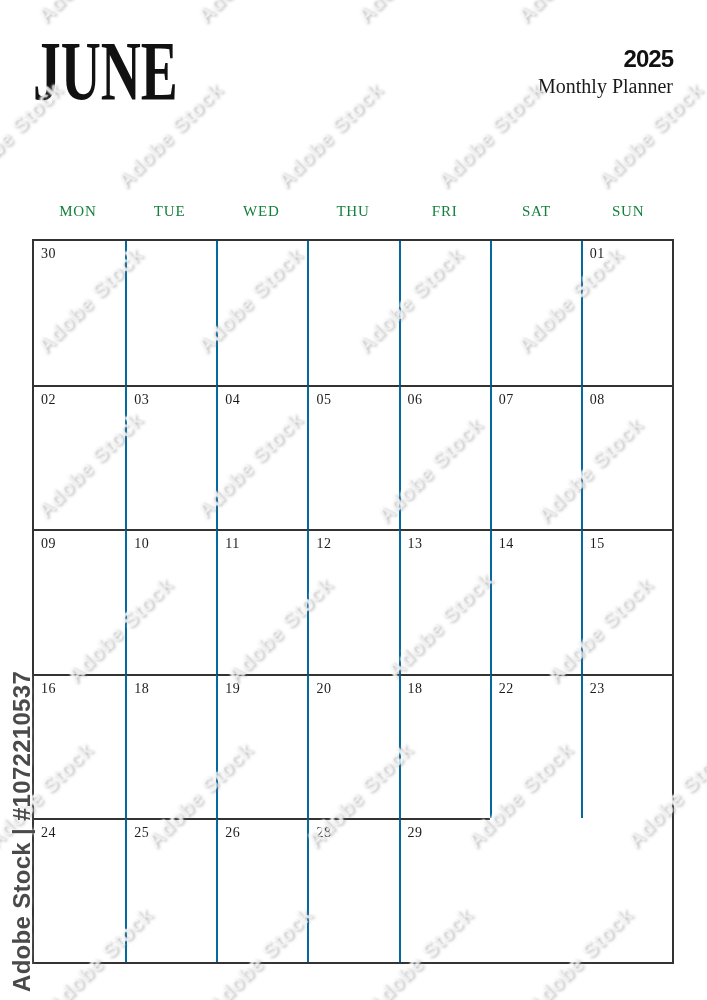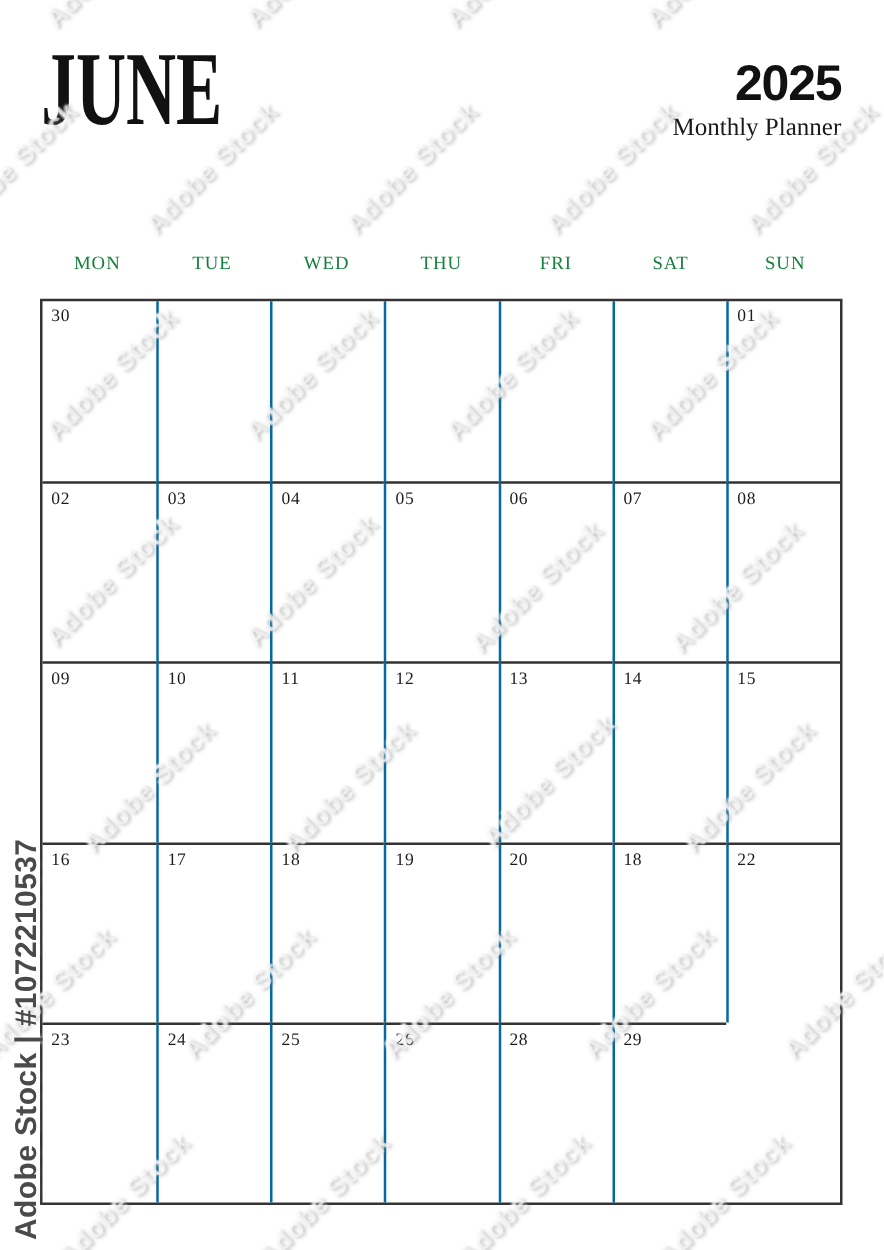--- a/index.html
+++ b/index.html
@@ -25,21 +25,21 @@
     transform-origin:left top;
     white-space:nowrap;
   }
   .header-right{
     position:absolute;right:34px;top:47px;
     text-align:right;
   }
   .year-label{
     font-family:"Liberation Sans", sans-serif;
     font-weight:700;
-    font-size:40px;line-height:1;
+    font-size:24px;line-height:1;
     letter-spacing:-1px;
     color:#111;
   }
   .planner-subtitle{
     font-family:"Liberation Serif", serif;
     font-size:20px;line-height:1.15;
     margin-top:4px;
     color:#1a1a1a;
     text-align:right;
   }
@@ -193,23 +193,20 @@
         <span class="num">13</span>
       </div>
     <div class="cell">
         <span class="num">14</span>
       </div>
     <div class="cell">
         <span class="num">15</span>
       </div>
     <div class="cell">
         <span class="num">16</span>
-      </div>
-    <div class="cell">
-        <span class="num">17</span>
       </div>
     <div class="cell">
         <span class="num">18</span>
       </div>
     <div class="cell">
         <span class="num">19</span>
       </div>
     <div class="cell">
         <span class="num">20</span>
       </div>

